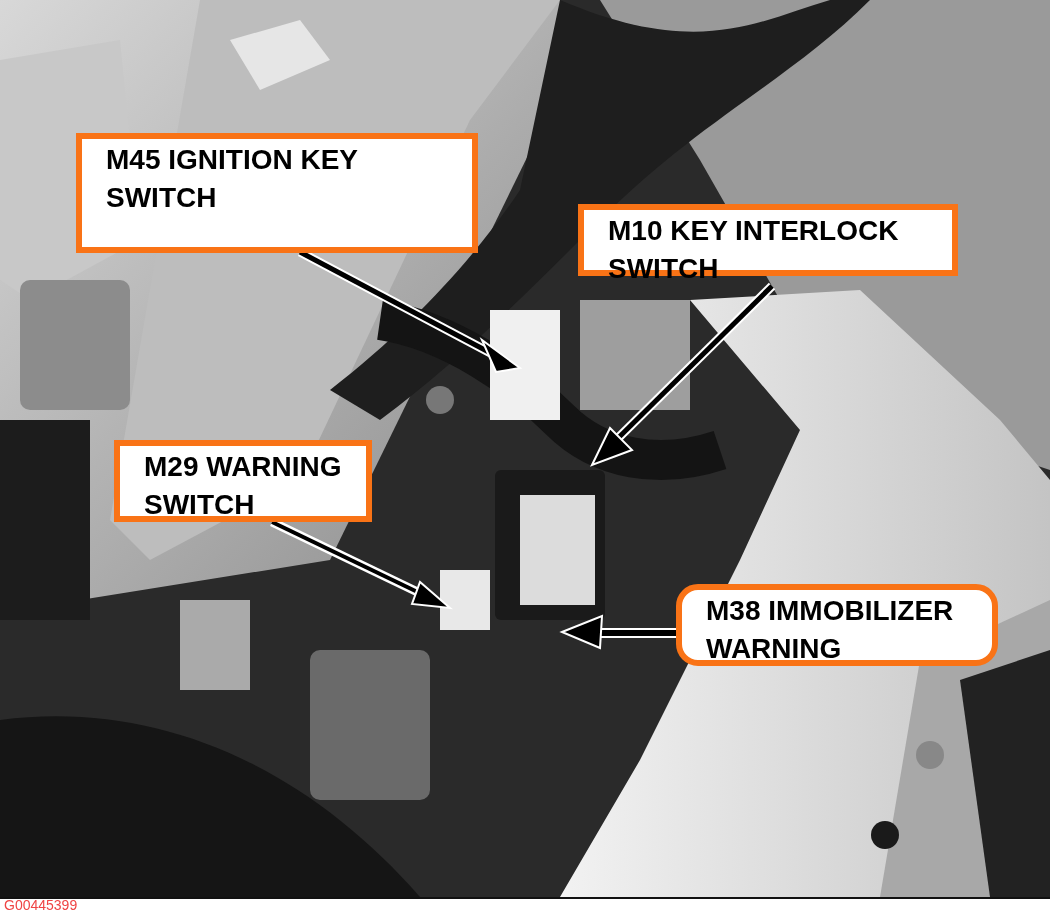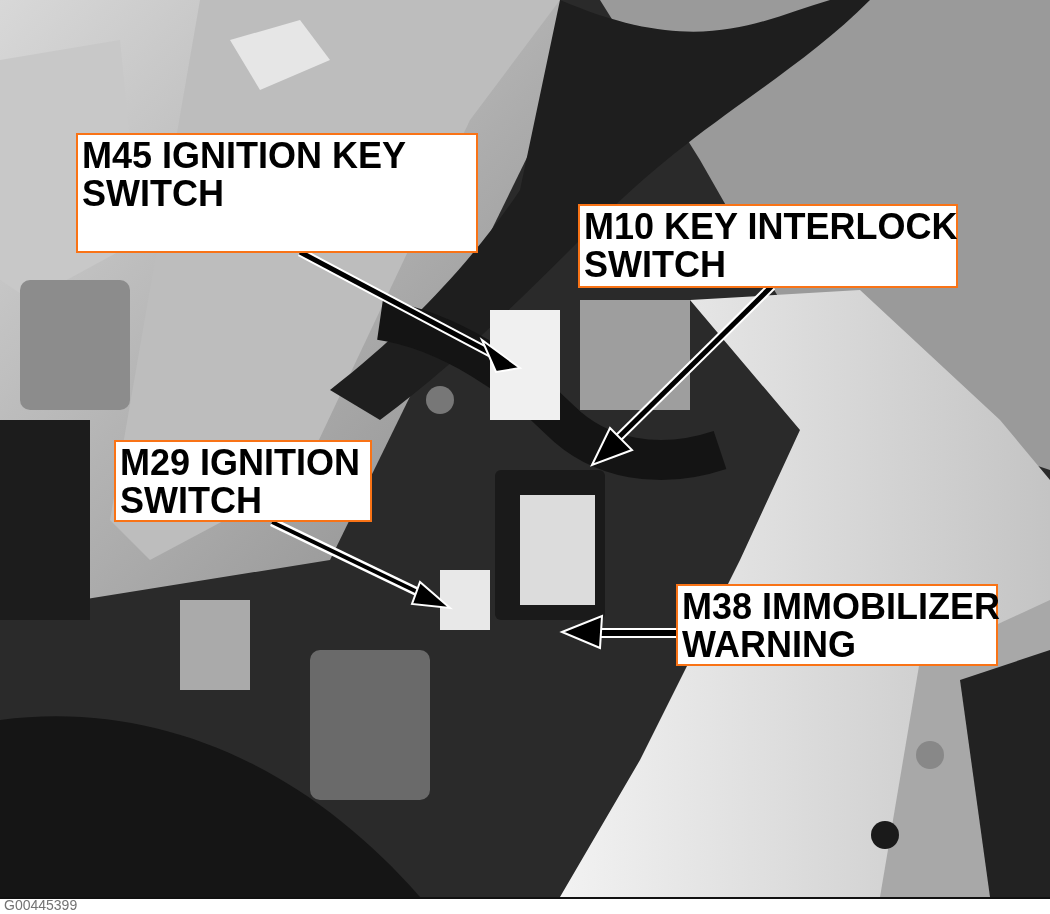--- a/index.html
+++ b/index.html
@@ -1,27 +1,27 @@
 <!DOCTYPE html>
 <html><head>
   <meta charset="utf-8">
   <style>
     html, body { margin: 0; padding: 0; background: #ffffff; }
     body { width: 1050px; height: 914px; position: relative; overflow: hidden;
            font-family: "Liberation Sans", sans-serif; }
     .photo { position: absolute; left: 0; top: 0; width: 1050px; height: 897px;
              background: #6e6e6e; overflow: hidden; border-bottom: 2px solid #111; }
     .photo svg { position: absolute; left: 0; top: 0; }
-    .callout { position: absolute; background: #ffffff; border: 2px solid #f97316;
+    .callout { position: absolute; background: #ffffff; border: 6px solid #f97316;
                font-family: "Liberation Sans", sans-serif; font-weight: bold;
-               color: #000; font-size: 36px; line-height: 38px; letter-spacing: 0px;
-               padding: 2px 8px 4px 4px; box-sizing: border-box; white-space: nowrap; }
+               color: #000; font-size: 28px; line-height: 38px; letter-spacing: 0px;
+               padding: 2px 8px 4px 24px; box-sizing: border-box; white-space: nowrap; }
     .callout span { display: block; }
     .caption { position: absolute; left: 4px; top: 897px; font-size: 14px;
-               color: #737373; font-family: "Liberation Sans", sans-serif; }
+               color: #ef4444; font-family: "Liberation Sans", sans-serif; }
   </style>
 </head>
 <body>
 
 <div class="photo">
   <svg width="1050" height="897" viewBox="0 0 1050 897">
     <defs>
       <linearGradient id="g1" x1="0" y1="0" x2="1" y2="1">
         <stop offset="0" stop-color="#d8d8d8"></stop>
           <stop offset="1" stop-color="#8a8a8a"></stop>
@@ -82,29 +82,29 @@
       <line x1="678" y1="633" x2="590" y2="633" stroke="#000" stroke-width="6"></line>
       <polygon points="562,632 602,616 600,648" fill="#000" stroke="#fff" stroke-width="2"></polygon>
     </g>
   </svg>
 
   <div class="callout" style="left:76px; top:133px; width:402px; height:120px;">
     <span>M45 IGNITION KEY</span>
     <span>SWITCH</span>
   </div>
 
-  <div class="callout" style="left:578px; top:204px; width:380px; height:84px;">
+  <div class="callout" style="left:578px; top:204px; width:380px; height:72px;">
     <span>M10 KEY INTERLOCK</span>
     <span>SWITCH</span>
   </div>
 
   <div class="callout" style="left:114px; top:440px; width:258px; height:82px;">
-    <span>M29 IGNITION</span>
+    <span>M29 WARNING</span>
     <span>SWITCH</span>
   </div>
 
-  <div class="callout" style="left:676px; top:584px; width:322px; height:82px;">
+  <div class="callout" style="left:676px; top:584px; width:322px; height:82px;border-radius:22px;">
     <span>M38 IMMOBILIZER</span>
     <span>WARNING</span>
   </div>
 </div>
 
 <div class="caption">G00445399</div>
 
 </body></html>

